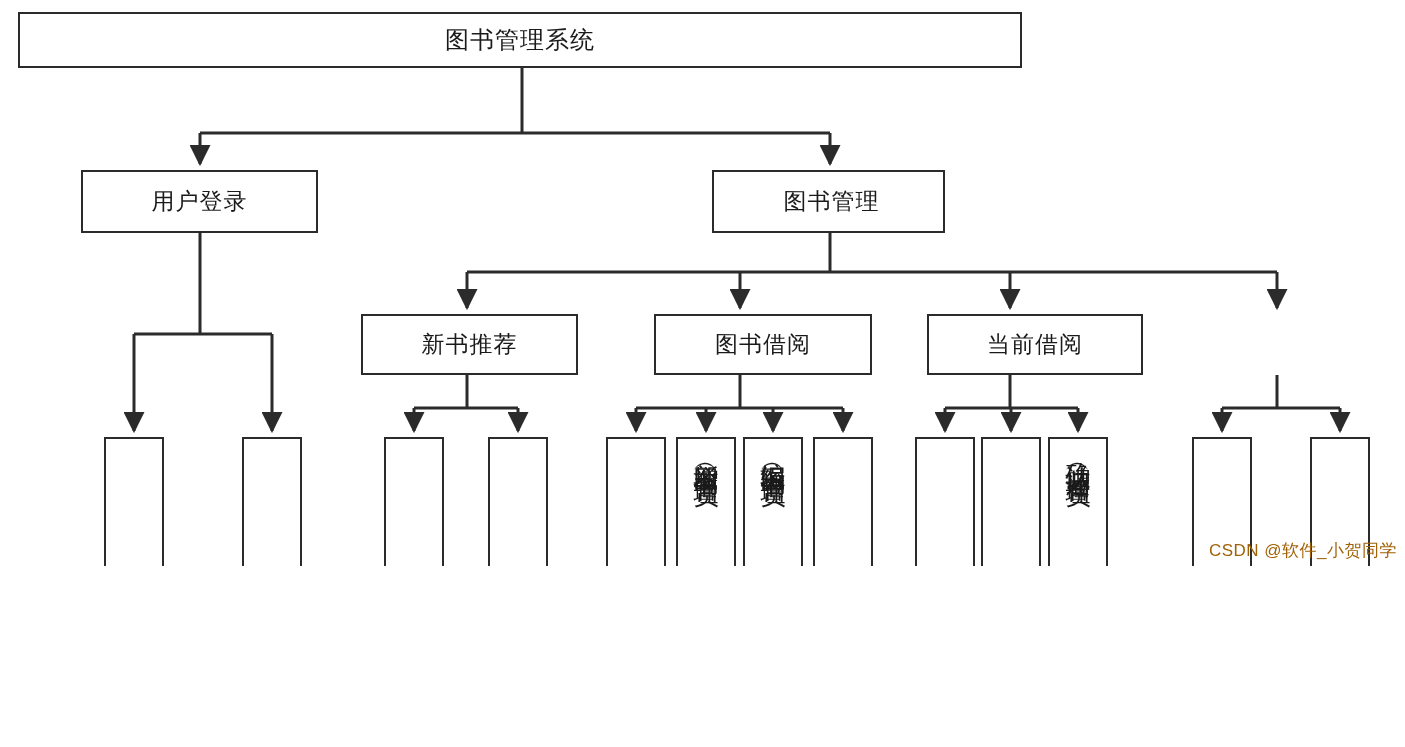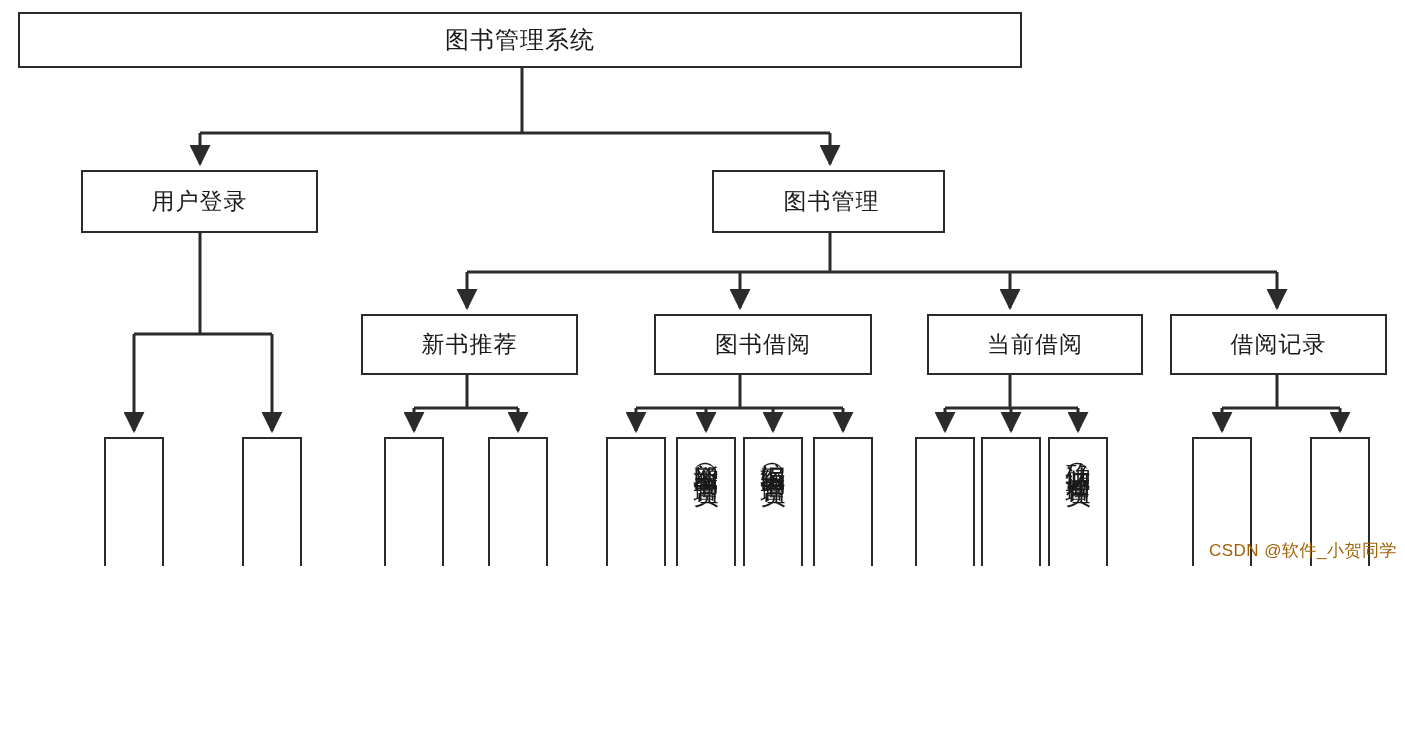--- a/index.html
+++ b/index.html
@@ -147,23 +147,20 @@
 
   <div class="node horiz" style="left:361px; top:314px; width:217px; height:61px;">
     <span class="node-label">新书推荐</span>
   </div>
   <div class="node horiz" style="left:632px; top:314px; width:218px; height:61px;margin-left:22px;">
     <span class="node-label">图书借阅</span>
   </div>
   <div class="node horiz" style="left:903px; top:314px; width:216px; height:61px;margin-left:24px;">
     <span class="node-label">当前借阅</span>
   </div>
-  <div class="node horiz" style="left:1170px; top:314px; width:217px; height:61px;">
-    <span class="node-label">借阅记录</span>
-  </div>
 
   <div class="node leaf centered" style="left:104px; top:437px; width:60px; height:300px;">
     <span class="node-label">用户登录</span>
   </div>
   <div class="node leaf centered" style="left:242px; top:437px; width:60px; height:300px;">
     <span class="node-label">注销登录</span>
   </div>
 
   <div class="node leaf centered" style="left:384px; top:437px; width:60px; height:300px;">
     <span class="node-label">查询图书</span>

